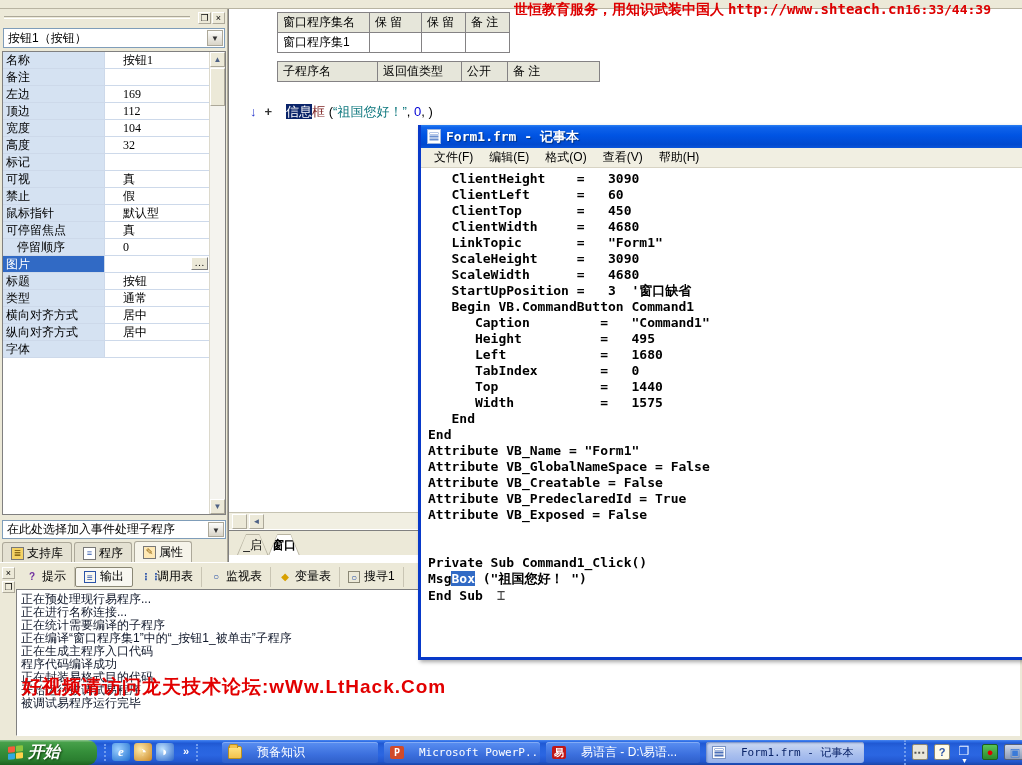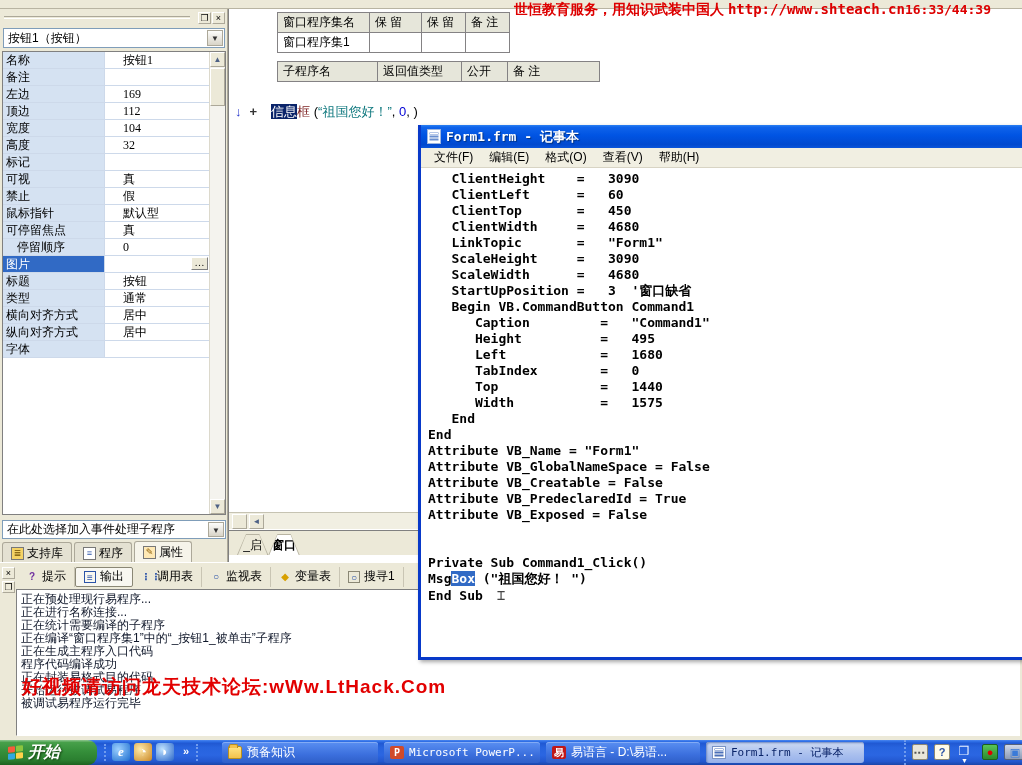--- a/index.html
+++ b/index.html
@@ -44,21 +44,21 @@
   .mini.prog { color:#2b53a8; }
   .mini.propi { background:#ffe9b5; color:#8a5a00; }
 
   
   #editor { left:228px; top:9px; width:794px; height:553px; background:#fff; border-left:1px solid #808080; }
   table.etable { border-collapse:collapse; font-size:12px; }
   .etable td { border:1px solid #848284; background:#fff; padding:1px 5px; height:18px; white-space:nowrap; }
   .etable tr.hd td { background:#e6e6da; }
   #tbl-assembly { position:absolute; left:48px; top:3px; }
   #tbl-sub { position:absolute; left:48px; top:52px; }
-  #code-line { position:absolute; left:6px; top:94px; height:18px; font-size:13px; font-family:"Liberation Sans","DejaVu Sans",sans-serif; white-space:nowrap; }
+  #code-line { position:absolute; left:21px; top:94px; height:18px; font-size:13px; font-family:"Liberation Sans","DejaVu Sans",sans-serif; white-space:nowrap; }
   .gut-arrow { color:#2233cc; font-weight:bold; margin-right:8px; }
   .gut-plus { color:#333; font-weight:bold; margin-right:14px; }
   .cl-sel { background:#0a246a; color:#fff; }
   .cl-kw { color:#7b1f1f; }
   .cl-str { color:#0d777d; }
   .cl-num { color:#0000d4; }
   #hscroll { position:absolute; left:0; top:503px; width:794px; height:17px; background:#f1efe2; border-top:1px solid #c6c3b2; }
   .hbox { position:absolute; top:1px; width:15px; height:15px; background:#ece9d8; border:1px solid #aca899; border-top-color:#fff; border-left-color:#fff; color:#4d6185; font-size:8px; text-align:center; line-height:13px; }
   #editor-tabbar { position:absolute; left:0; top:521px; width:794px; height:25px; background:#ece9d8; border-top:1px solid #808080; padding-left:8px; display:flex; align-items:flex-end; }
   .etab { position:relative; height:21px; padding:0 14px; font-size:12px; line-height:20px; color:#000;
@@ -95,21 +95,21 @@
   #taskbar { left:0; top:740px; width:1022px; height:25px; z-index:50;
              background:linear-gradient(180deg,#4a86f0 0%,#2767e2 8%,#2159d3 14%,#2763de 30%,#2b66e2 60%,#2257cf 86%,#1b46a8 100%); }
   #start-btn { position:absolute; left:0; top:0; width:97px; height:25px; border-radius:0 9px 9px 0;
                background:linear-gradient(180deg,#8fc68f 0%,#47a04a 10%,#358f3a 45%,#2b7f30 80%,#1d621f 100%);
                display:flex; align-items:center; gap:5px; padding-left:8px;
                color:#fff; font-weight:bold; font-style:italic; font-size:16px; text-shadow:1px 1px 2px #14430f; }
   .flag { width:15px; height:13px; display:grid; grid-template-columns:7px 7px; grid-template-rows:6px 6px; gap:1px; transform:skewY(-6deg); }
   .flag i { display:block; border-radius:1px; }
   .qsep { position:absolute; top:4px; width:3px; height:17px; border-left:2px dotted #6f9bee; }
   .qicon { position:absolute; top:3px; width:18px; height:18px; border-radius:3px; font-size:13px; font-weight:bold; text-align:center; line-height:17px; color:#fff; }
-  .taskbtn { position:absolute; top:2px; height:21px; border-radius:3px; display:flex; align-items:center; gap:5px; padding:0 6px;
+  .taskbtn { position:absolute; top:2px; height:21px; border-radius:3px; display:flex; align-items:center; gap:15px; padding:0 6px;
              background:linear-gradient(180deg,#5a8ff2,#3b6fdd 60%,#2f5fc9); box-shadow:inset 0 1px 0 #83abf5; color:#fff; font-size:12px; white-space:nowrap; overflow:hidden; }
   .taskbtn.active { background:linear-gradient(180deg,#cdd9f2,#a9bfee 60%,#97b1ea); color:#0a246a; box-shadow:inset 1px 1px 2px #6d87bf; }
   .tico { display:inline-block; width:14px; height:13px; flex:0 0 auto; }
   .folder { background:linear-gradient(#ffe485,#f3c24c); border:1px solid #b98f1f; border-radius:1px 2px 2px 1px; position:relative; }
   .folder::before { content:""; position:absolute; left:0; top:-3px; width:7px; height:3px; background:#f3c24c; border:1px solid #b98f1f; border-bottom:none; border-radius:2px 2px 0 0; }
   .sq { font-size:10px; font-weight:bold; color:#fff; text-align:center; line-height:13px; border-radius:2px; }
   .pagei { background:#fff; border:1px solid #7a93c4; position:relative; }
   .pagei::before { content:""; position:absolute; left:2px; top:2px; width:8px; height:1px; box-shadow:0 0 0 .5px #4a6fb8, 0 3px 0 .5px #4a6fb8, 0 6px 0 .5px #4a6fb8; }
   #tray { position:absolute; right:0; top:0; height:25px; width:118px; border-left:2px dotted #6f9bee; background:linear-gradient(180deg,#4a86f0 0%,#2767e2 8%,#2159d3 14%,#2763de 30%,#2b66e2 60%,#2257cf 86%,#1b46a8 100%); }
   .trayic { position:absolute; top:4px; width:16px; height:16px; border-radius:2px; text-align:center; font-size:11px; line-height:15px; font-weight:bold; }

